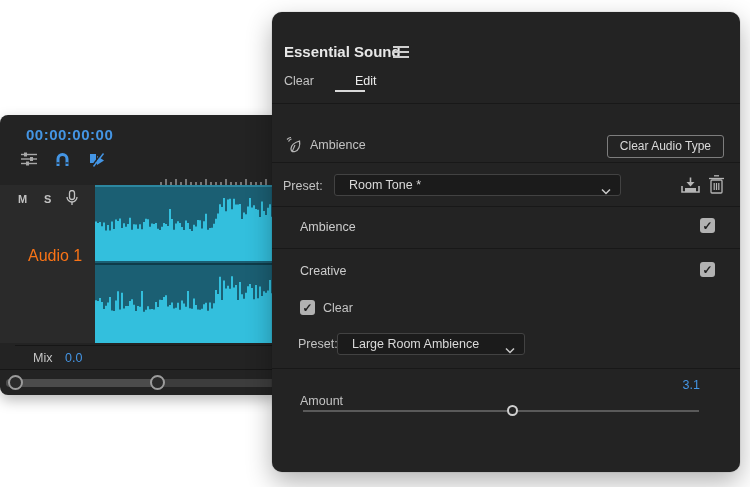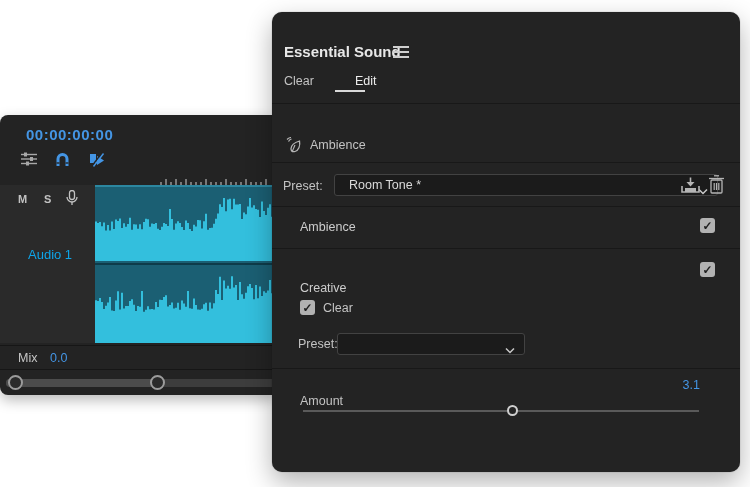--- a/index.html
+++ b/index.html
@@ -9,26 +9,26 @@
   
   .tl-panel{position:absolute;left:0;top:115px;width:276px;height:280px;background:#232323;
     border-radius:8px 0 0 8px;box-shadow:0 5px 14px rgba(0,0,0,.28);}
   .tl-timecode{position:absolute;left:18px;top:11px;font-size:15px;font-weight:700;letter-spacing:.5px;margin-left:8px;}
   .tl-icons{position:absolute;left:20px;top:36px;display:flex;gap:17px;align-items:center;}
   .tl-iconbtn{width:17px;height:16px;display:flex;align-items:center;justify-content:center;}
   .tl-ruler{position:absolute;left:160px;bottom:210px;width:110px;height:12px;display:flex;align-items:flex-end;gap:3.5px;}
   .tl-ruler i{display:block;width:1.5px;background:#787878;}
   .tl-trackhead{position:absolute;left:0;top:70px;width:95px;height:158px;background:#2a2a2a;}
   .tl-ms{position:absolute;top:8px;font-size:11px;color:#c2c2c2;font-weight:700;}
-  .tl-trackname{position:absolute;left:28px;top:62px;font-size:13px;color:#0ea5e9;}
+  .tl-trackname{position:absolute;left:28px;top:62px;font-size:16px;color:#f97316;}
   .tl-clip{position:absolute;left:95px;top:70px;width:181px;height:158px;background:#1b5f73;border-top:2px solid #2c87a0;}
   .tl-lane{position:absolute;left:0;width:100%;overflow:hidden;}
   .tl-lane svg{position:absolute;left:0;top:0;}
   .lane-sep{position:absolute;left:0;width:100%;height:2px;background:#0e3c4a;top:76px;}
-  .tl-mixrow{position:absolute;left:0;top:230px;width:100%;height:24px;border-top:1px solid #161616;}
+  .tl-mixrow{position:absolute;left:15px;top:230px;width:100%;height:24px;border-top:1px solid #161616;}
   .tl-mix-label{position:absolute;left:18px;top:5px;font-size:12.5px;color:#c6c6c6;}
   .tl-mix-value{position:absolute;left:50px;top:5px;font-size:12.5px;}
   .tl-scroll{position:absolute;left:0;top:254px;width:100%;height:26px;border-top:1px solid #161616;}
   .tl-scroll-track{position:absolute;left:6px;right:0;top:9px;height:8px;background:#3d3d3d;border-radius:4px;}
   .tl-scroll-zoom{position:absolute;left:6px;top:9px;width:158px;height:8px;background:#4c4c4c;border-radius:4px;}
   .tl-handle{position:absolute;top:5px;width:15px;height:15px;border-radius:50%;
     background:#2b2b2b;border:2px solid #9c9c9c;}
 
   
   .es-panel{position:absolute;left:272px;top:12px;width:468px;height:460px;background:#232323;
@@ -177,25 +177,26 @@
 
     <span style="position:absolute;left:14px;top:125px;">
       <svg width="18" height="17" viewBox="0 0 18 17">
         <path d="M13.5 4 C14.5 9 12.5 13.5 9 14.5 C6.5 15.2 4.8 13.8 5 11.5 C5.3 8.5 8.5 5.5 13.5 4 Z" fill="none" stroke="#b5b5b5" stroke-width="1.3"></path>
         <line x1="9" y1="8" x2="6" y2="15" stroke="#b5b5b5" stroke-width="1.1"></line>
         <path d="M2.5 4.5 a4.5 4.5 0 0 1 3 -2.5" fill="none" stroke="#b5b5b5" stroke-width="1.2"></path>
         <path d="M1 2.5 a7 7 0 0 1 4 -2" fill="none" stroke="#b5b5b5" stroke-width="1.2"></path>
       </svg>
     </span>
     <span class="es-label" style="position:absolute;left:38px;top:126px;">Ambience</span>
+    <button class="es-clear-btn">Clear Audio Type</button>
 
     <div class="es-div" style="top:150px"></div>
 
     <span class="es-label" style="position:absolute;left:11px;top:167px;">Preset:</span>
-    <div class="es-dropdown" style="left:62px;top:162px;width:384px;text-align:right;">
+    <div class="es-dropdown" style="left:62px;top:162px;width:287px;text-align:right;">
       <span class="dd-text">Room Tone *</span>
       <span class="dd-chev">
         <svg width="10" height="7" viewBox="0 0 10 7">
             <path d="M1 1.5 L5 5.5 L9 1.5" fill="none" stroke="#c9c9c9" stroke-width="1.5"></path>
           </svg>
       </span>
     </div>
     <span style="position:absolute;left:409px;top:165px;">
       <svg width="19" height="17" viewBox="0 0 19 17">
         <line x1="9.5" y1="0.5" x2="9.5" y2="8" stroke="#b5b5b5" stroke-width="1.6"></line>
@@ -217,32 +218,33 @@
 
     <div class="es-div" style="top:194px"></div>
 
     <span class="es-label" style="position:absolute;left:28px;top:208px;color:#cdcdcd;">Ambience</span>
     <div class="es-checkbox" style="left:428px;top:206px;">
       <span class="es-check">✓</span>
     </div>
 
     <div class="es-div" style="top:236px"></div>
 
-    <span class="es-label" style="position:absolute;left:28px;top:252px;color:#cdcdcd;margin-top:17px;">Creative</span>
+    <span class="es-label" style="position:absolute;left:28px;top:252px;color:#cdcdcd;">Creative</span>
     <div class="es-checkbox" style="left:428px;top:250px;">
       <span class="es-check">✓</span>
     </div>
 
     <div class="es-checkbox" style="left:28px;top:288px;">
       <span class="es-check">✓</span>
     </div>
     <span class="es-label" style="position:absolute;left:51px;top:289px;">Clear</span>
 
     <span class="es-label" style="position:absolute;left:26px;top:325px;">Preset:</span>
     <div class="es-dropdown" style="left:65px;top:321px;width:188px;">
+      <span class="dd-text">Large Room Ambience</span>
       <span class="dd-chev">
         <svg width="10" height="7" viewBox="0 0 10 7">
             <path d="M1 1.5 L5 5.5 L9 1.5" fill="none" stroke="#c9c9c9" stroke-width="1.5"></path>
           </svg>
       </span>
     </div>
 
     <div class="es-div" style="top:356px"></div>
 
     <span class="es-label" style="position:absolute;left:28px;top:382px;">Amount</span>

